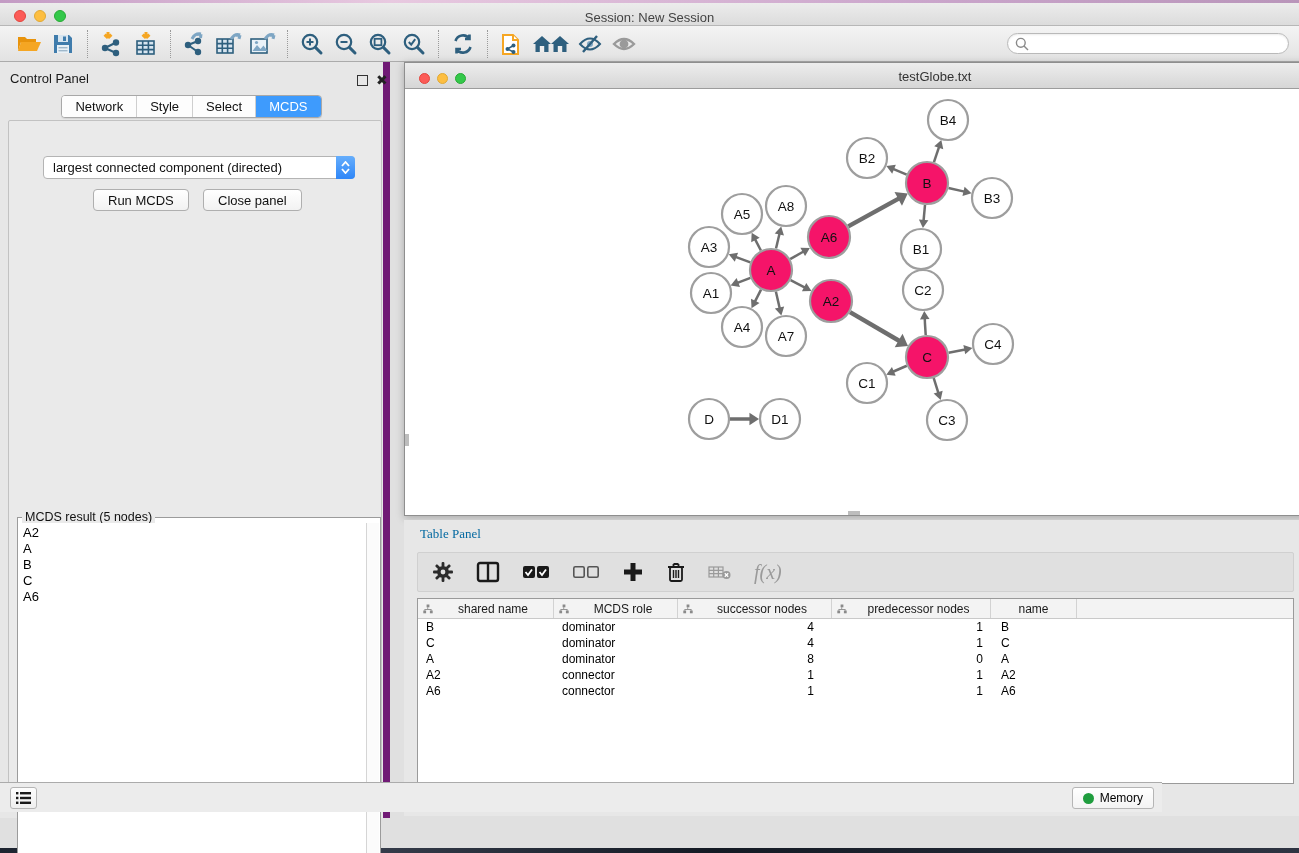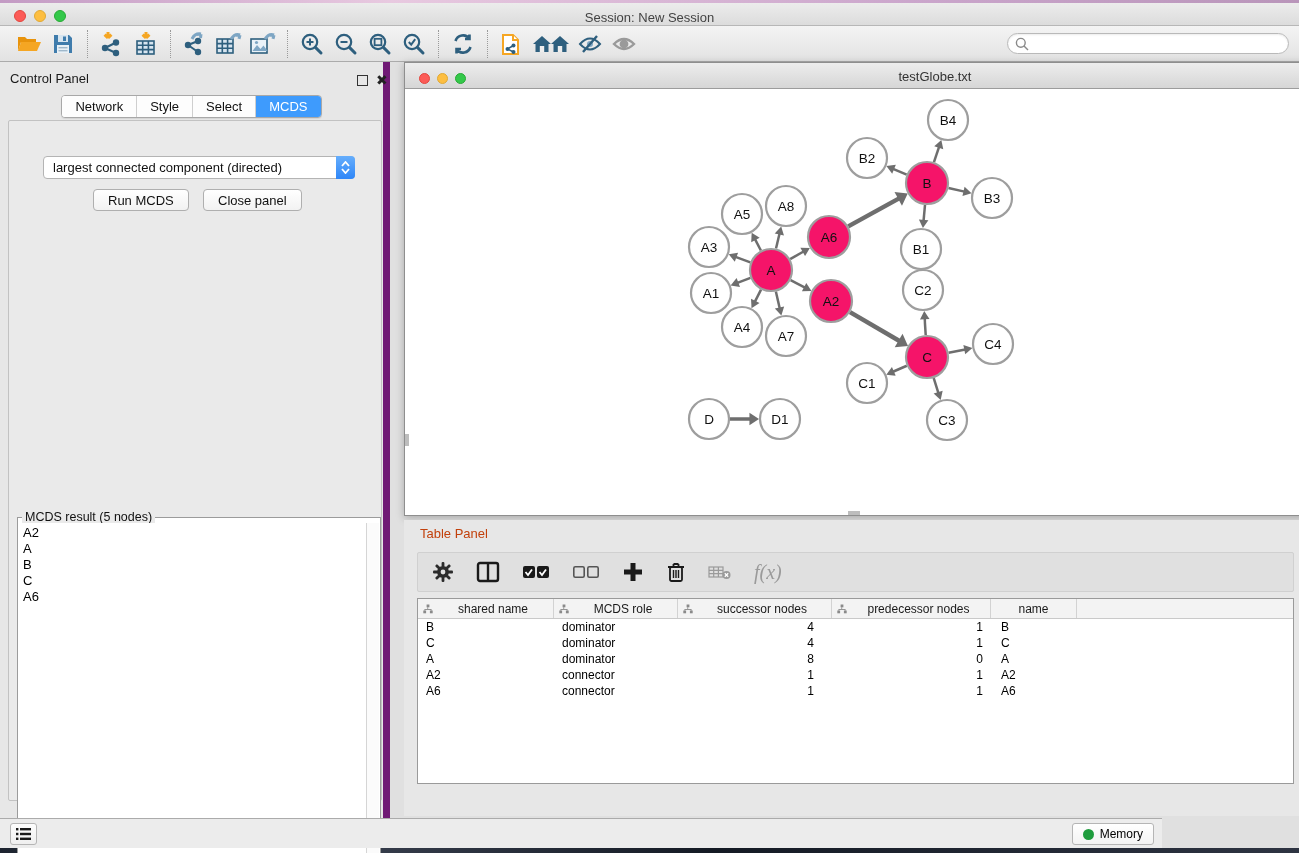--- a/index.html
+++ b/index.html
@@ -51,34 +51,34 @@
   #net-titlebar { left:0; top:0; right:0; height:26px; background:linear-gradient(#EDEDED,#D6D6D6); border-bottom:1px solid #9C9C9C; }
   #net-title { left:0; right:0; top:6px; text-align:center; font-size:13px; color:#333; }
   #net-canvas { left:0; top:26px; right:0; bottom:0; background:#fff; }
   .scroll-tick-v { left:0; top:345px; width:4px; height:12px; background:#BDBDBD; }
   .scroll-tick-h { left:443px; bottom:0; width:12px; height:4px; background:#BDBDBD; }
   #resize-corner { right:1px; bottom:1px; width:12px; height:12px;
      background:linear-gradient(135deg,transparent 45%,#AAA 45%,#AAA 52%,transparent 52%,transparent 70%,#AAA 70%,#AAA 77%,transparent 77%); }
 
   
   #table-panel { left:404px; top:520px; width:895px; height:296px; background:#E7E7E7; }
-  #tp-header { left:16px; top:6px; font-size:13px; color:#c2410c; }
+  #tp-header { left:16px; top:6px; font-size:13px; color:#0369a1;font-family:Liberation Serif, serif; }
   #tp-toolbar { left:13px; top:32px; width:877px; height:40px; background:#E0E0E0; border:1px solid #D0D0D0; border-radius:2px; display:flex; align-items:center; padding-left:14px; gap:22px; }
   #tp-fx { font-size:20px; font-family:"Liberation Serif","DejaVu Serif",serif; font-style:italic; color:#9a9a9a; }
   #tp-table { left:13px; top:78px; width:877px; height:186px; background:#fff; border:1px solid #9A9A9A; overflow:hidden; }
   #tp-thead { display:flex; height:20px; background:#F3F3F3; border-bottom:1px solid #C9C9C9; }
   .th { display:flex; align-items:center; font-size:12px; color:#1a1a1a; border-right:1px solid #D2D2D2; position:relative; }
   .th .th-label { flex:1; text-align:center; padding:0 2px; }
   .th .col-icon { margin-left:5px; }
   .tr { display:flex; height:16px; align-items:center; }
   .td { font-size:12px; color:#000; white-space:nowrap; overflow:hidden; }
   #tp-tabs { left:0; right:0; top:268px; text-align:center; }
 
   
-  #statusbar { left:0; top:818px; width:1162px; height:30px; background:#ECECEC; border-top:1px solid #ABABAB;text-align:right; }
+  #statusbar { left:0; top:782px; width:1162px; height:30px; background:#ECECEC; border-top:1px solid #ABABAB;text-align:right; }
   #status-list-btn { left:10px; top:4px; width:27px; height:22px; background:linear-gradient(#FDFDFD,#EFEFEF); border:1px solid #B5B5B5; border-radius:3px; display:flex; align-items:center; justify-content:center; }
   #memory-btn { right:8px; top:4px; height:22px; background:linear-gradient(#FFFFFF,#F3F3F3); border:1px solid #B5B5B5; border-radius:3px; display:flex; align-items:center; gap:6px; padding:0 10px; font-size:12px; color:#000; }
   #memory-dot { width:11px; height:11px; border-radius:50%; background:#1F9D3E; }
 
   svg { display:block; }
 </style>
 </head>
 <body>
 
 <div class="abs" id="wall-top"></div>

